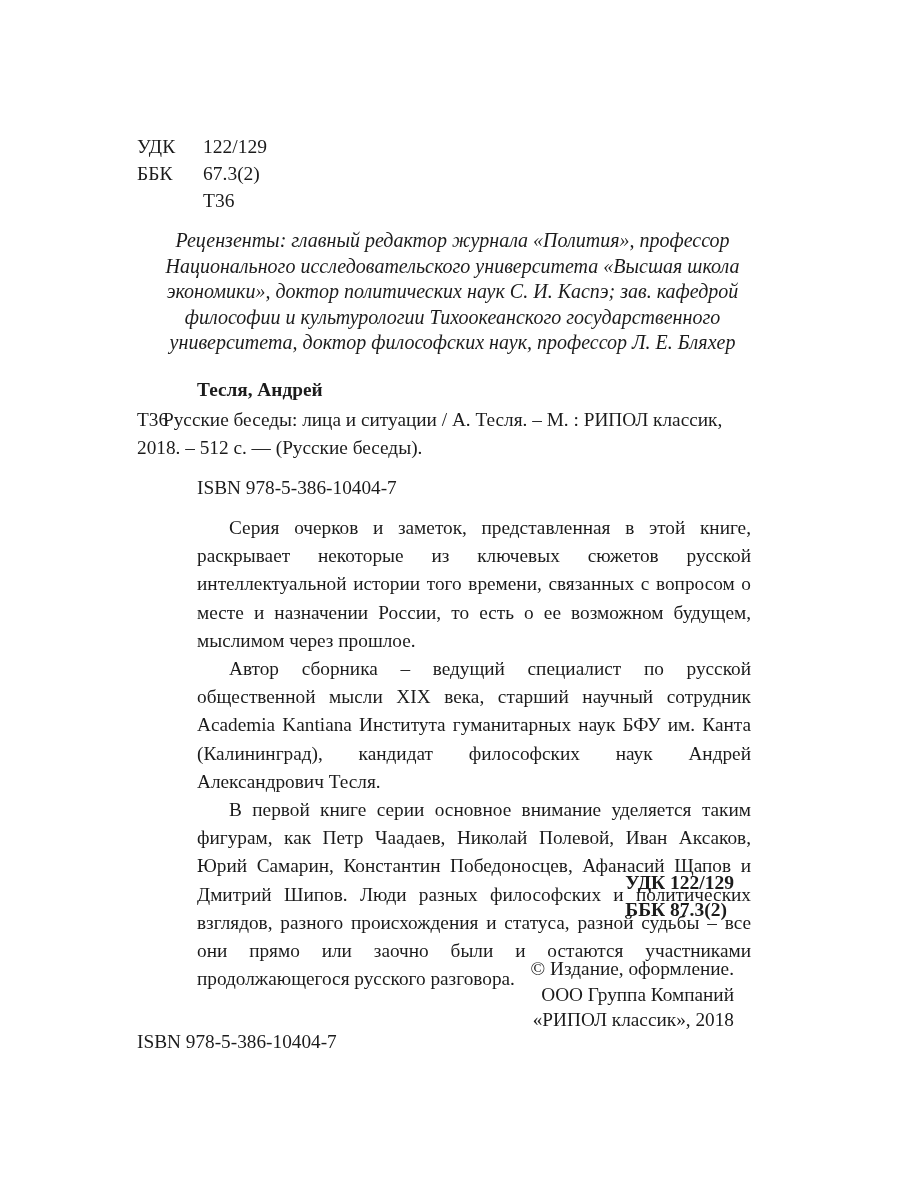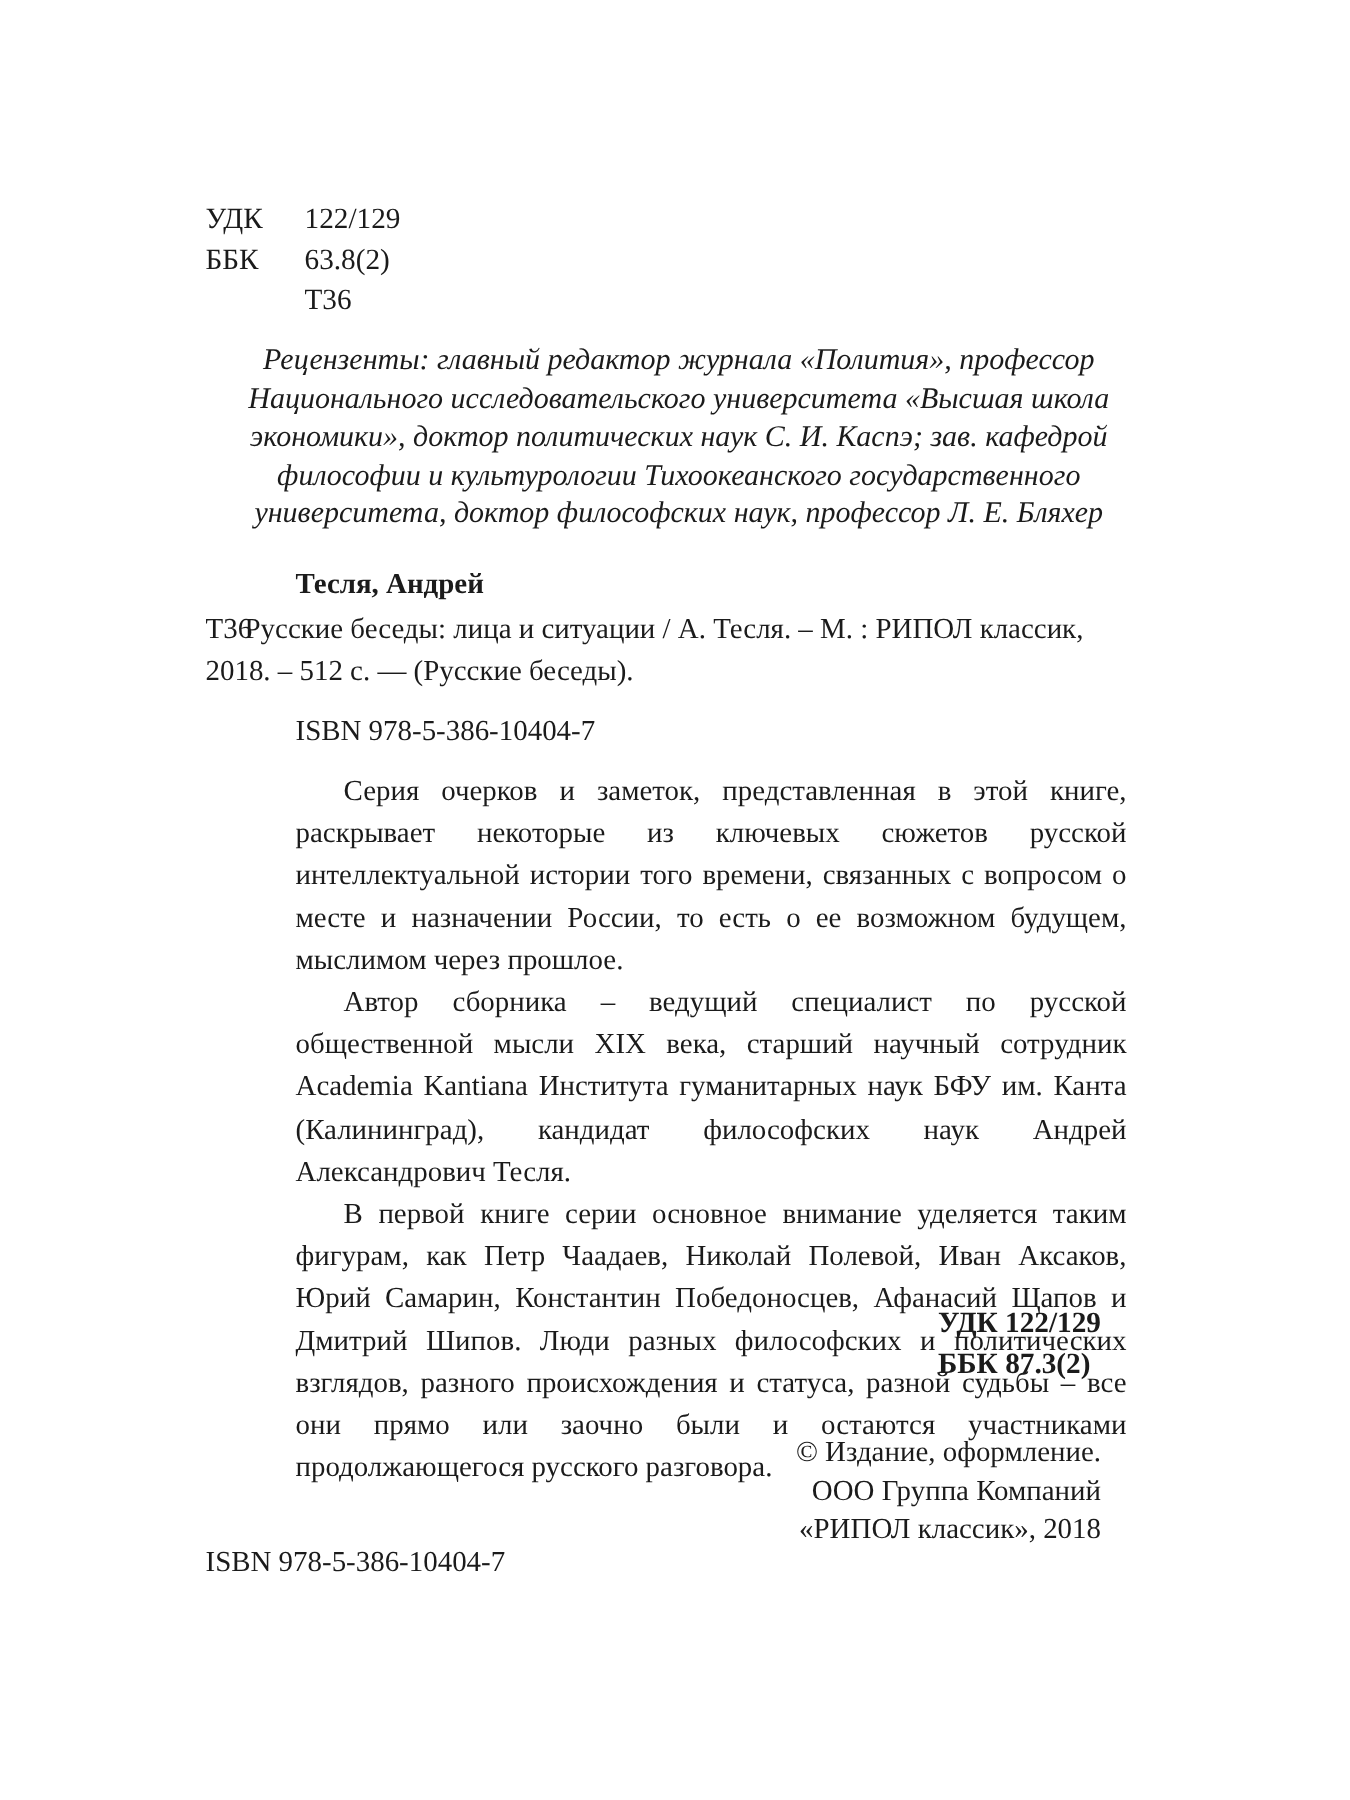--- a/index.html
+++ b/index.html
@@ -144,21 +144,21 @@
 
 <div class="page">
 
   <div class="codes">
     <div class="codes-row">
       <span class="codes-label">УДК</span>
       <span class="codes-value">122/129</span>
     </div>
     <div class="codes-row">
       <span class="codes-label">ББК</span>
-      <span class="codes-value">63.8(2)</span>
+      <span class="codes-value">67.3(2)</span>
     </div>
     <div class="codes-row">
       <span class="codes-label"></span>
       <span class="codes-value">Т36</span>
     </div>
   </div>
 
   <div class="reviewers">Рецензенты: главный редактор журнала «Полития», профессор Национального исследовательского университета «Высшая школа экономики», доктор политических наук С. И. Каспэ; зав. кафедрой философии и культурологии Тихоокеанского государственного университета, доктор философских наук, профессор Л. Е. Бляхер</div>
 
   <div class="biblio">

